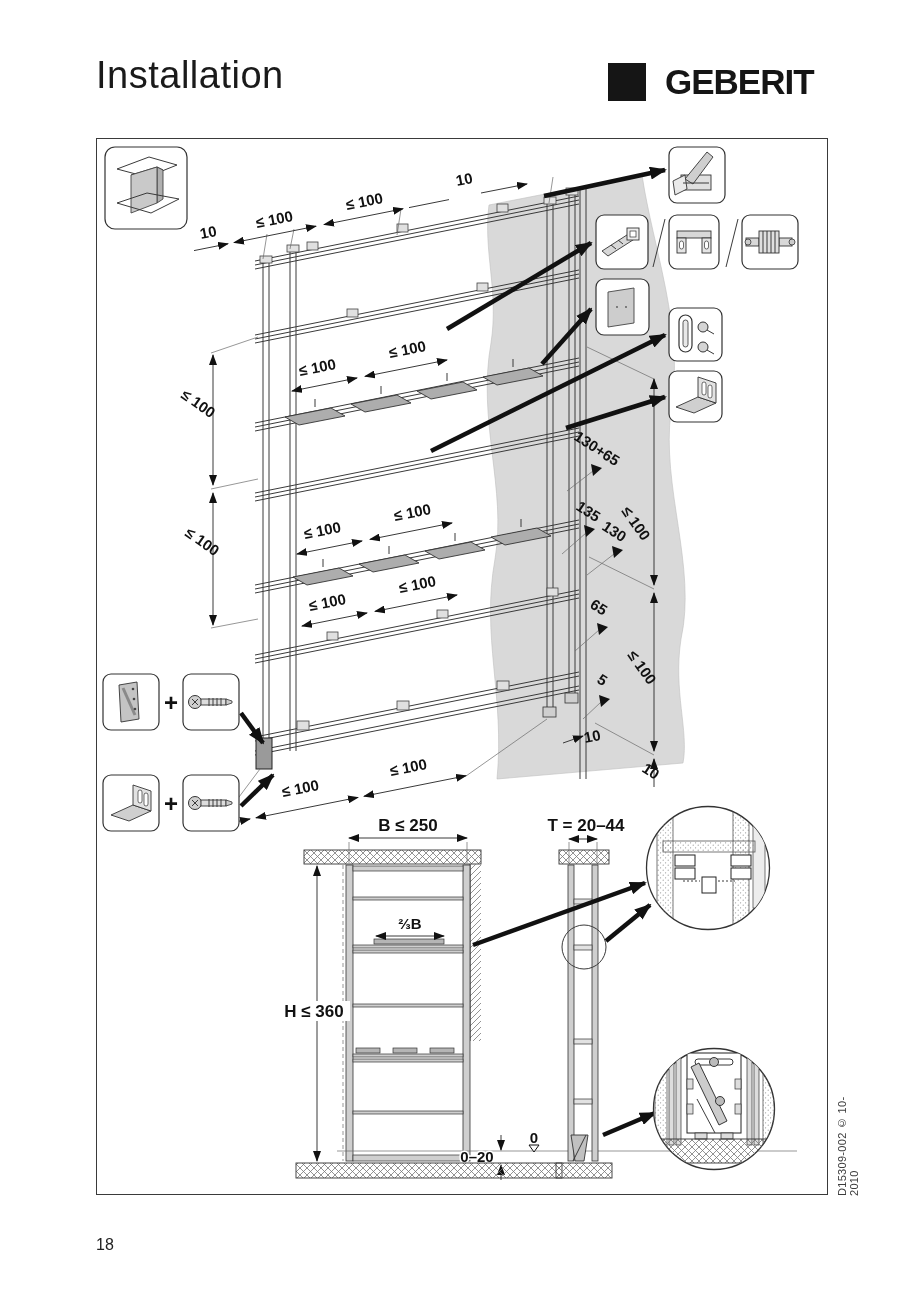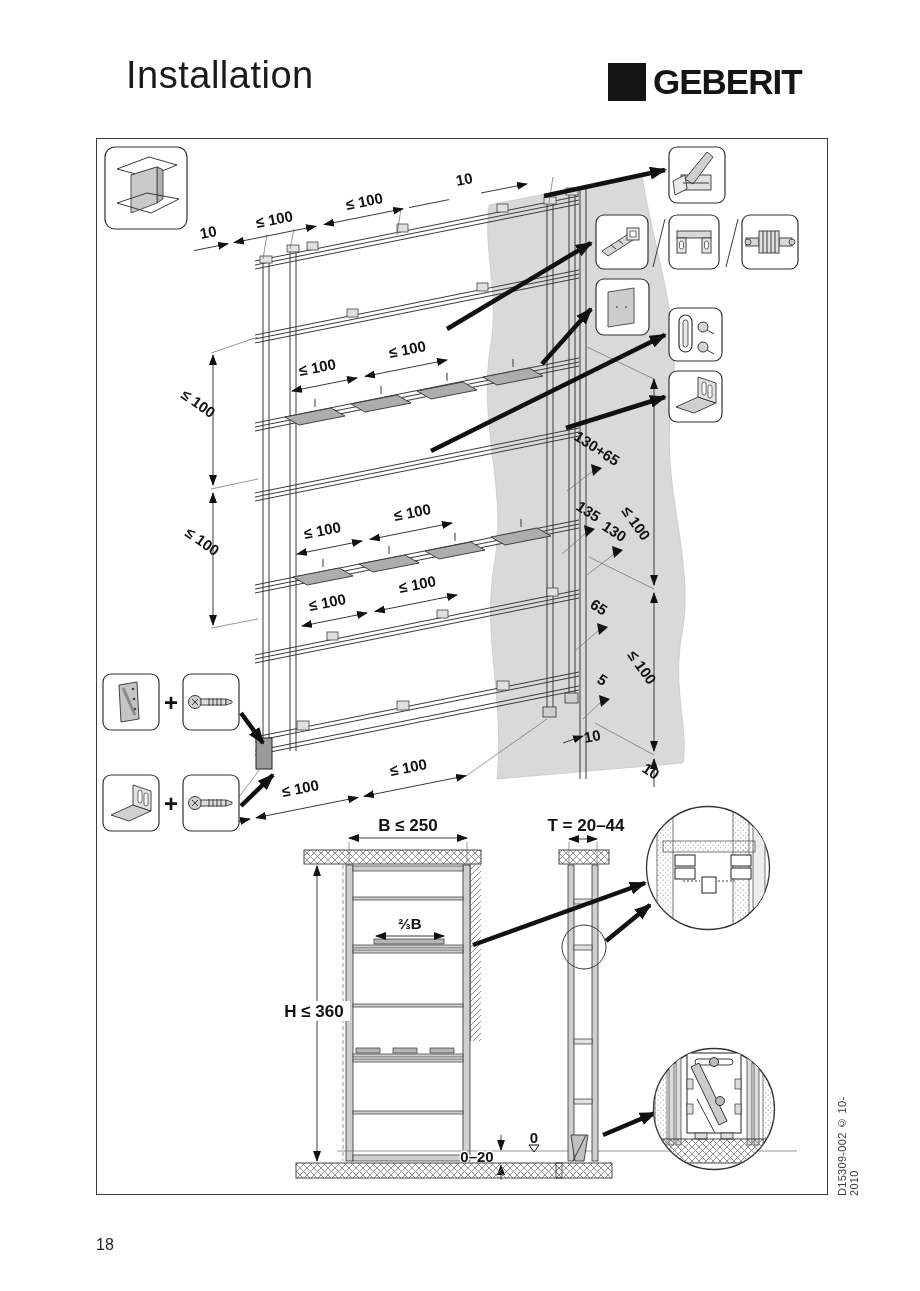--- a/index.html
+++ b/index.html
@@ -1,22 +1,22 @@
 <!DOCTYPE html>
 <html><head>
 <meta charset="utf-8">
 <style>
   html,body{margin:0;padding:0;background:#fff;}
   .page{position:relative;width:920px;height:1291px;background:#fff;overflow:hidden;
         font-family:"Liberation Sans",sans-serif;color:#111;}
   .title{position:absolute;left:96px;top:54px;font-size:38px;font-weight:300;
-         letter-spacing:.5px;color:#1a1a1a;margin-left:30px;}
+         letter-spacing:.5px;color:#1a1a1a;}
   .logo{position:absolute;left:608px;top:62px;display:flex;align-items:center;}
   .logo-square{width:38px;height:38px;background:#151515;}
-  .logo-text{font-size:35px;font-weight:bold;letter-spacing:-1px;color:#151515;margin-left:7px;}
+  .logo-text{font-size:35px;font-weight:bold;letter-spacing:-1px;color:#151515;margin-left:19px;}
   .figure-box{position:absolute;left:96px;top:138px;width:732px;height:1057px;
               border:1.3px solid #3a3a3a;box-sizing:border-box;}
   .doc-number{position:absolute;left:836px;top:1072px;height:124px;
               writing-mode:vertical-rl;transform:rotate(180deg);
               font-size:11px;color:#3c3c3c;letter-spacing:.3px;}
   .page-number{position:absolute;left:96px;top:1236px;font-size:16px;color:#222;text-align:center;}
   svg text{font-family:"Liberation Sans",sans-serif;fill:#111;}
   .dim{font-size:15px;font-weight:bold;}
   .dimb{font-size:17px;font-weight:bold;}
   .plus{font-size:24px;font-weight:bold;}

